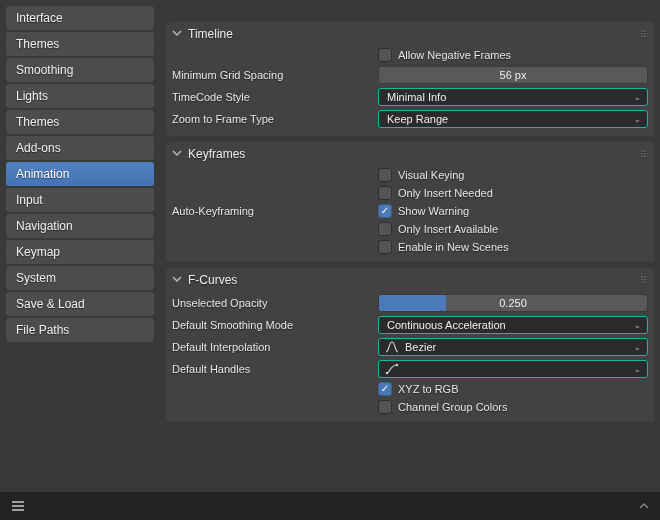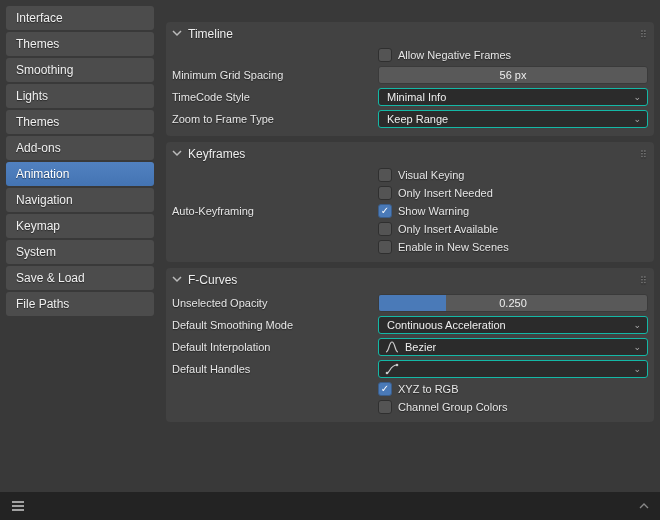--- a/index.html
+++ b/index.html
@@ -148,20 +148,21 @@
     <div class="nav-group">
       <div class="nav-item"><span>Interface</span></div>
       <div class="nav-item"><span>Themes</span></div>
       <div class="nav-item"><span>Smoothing</span></div>
       <div class="nav-item"><span>Lights</span></div>
       <div class="nav-item"><span>Themes</span></div>
       <div class="nav-item"><span>Add-ons</span></div>
       <div class="nav-item active"><span>Animation</span></div>
     </div>
     <div class="nav-group">
+      <div class="nav-item"><span>Input</span></div>
       <div class="nav-item"><span>Navigation</span></div>
       <div class="nav-item"><span>Keymap</span></div>
     </div>
     <div class="nav-group">
       <div class="nav-item"><span>System</span></div>
       <div class="nav-item"><span>Save &amp; Load</span></div>
       <div class="nav-item"><span>File Paths</span></div>
     </div>
   </div>
 

